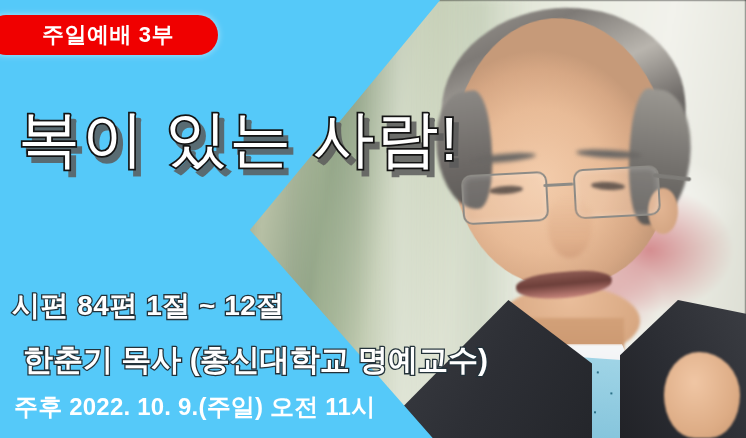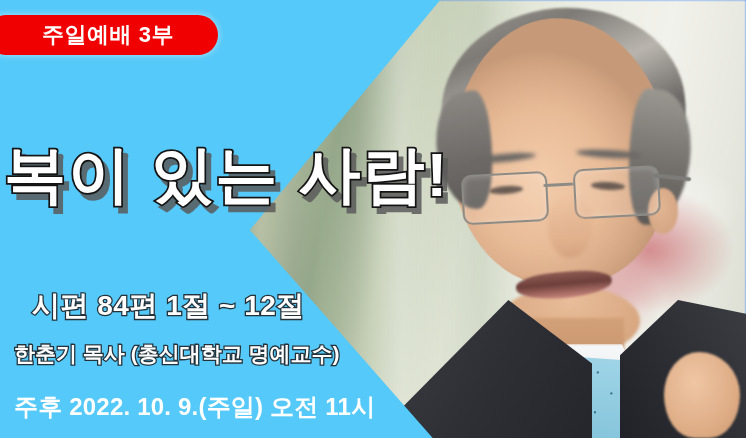--- a/index.html
+++ b/index.html
@@ -6,21 +6,21 @@
     margin: 0;
     padding: 0;
     background: #ffffff;
   }
   #poster {
     position: relative;
     width: 746px;
     height: 438px;
     overflow: hidden;
     font-family: "Liberation Sans", "DejaVu Sans", sans-serif;
-    background: #3b82f6;
+    background: #000000;
   }
 
   
   .photo {
     position: absolute;
     inset: 0;
     z-index: 1;
   }
   .photo-bg {
     position: absolute;
@@ -308,53 +308,51 @@
   .badge-label {
     color: #ffffff;
     font-size: 22px;
     font-weight: bold;
     letter-spacing: 0.5px;
     line-height: 1;
   }
 
   .headline {
     position: absolute;
-    left: 4px;
+    left: 18px;
     top: 103px;
     font-size: 62px;
-    font-weight: bold;
+    font-weight: normal;
     color: #ffffff;
     letter-spacing: 2px;
     line-height: 1.15;
     white-space: nowrap;
     -webkit-text-stroke: 3.5px #141414;
     paint-order: stroke fill;
     filter: drop-shadow(5px 6px 0px rgba(90,90,90,0.85));
-    margin-top: 36px;
   }
 
   .line-scripture {
     position: absolute;
     left: 12px;
     top: 287px;
     font-size: 28px;
     font-weight: bold;
     color: #ffffff;
     letter-spacing: 0.5px;
     white-space: nowrap;
     -webkit-text-stroke: 2.6px #23323a;
     paint-order: stroke fill;
-    margin-left: 20px;
   }
 
   .line-speaker {
     position: absolute;
-    left: 14px;
+    left: 23px;
     top: 340px;
-    font-size: 21px;
+    font-size: 30px;
     font-weight: bold;
     color: #ffffff;
     letter-spacing: 0px;
     white-space: nowrap;
     -webkit-text-stroke: 2.6px #23323a;
     paint-order: stroke fill;
   }
 
   .line-date {
     position: absolute;

